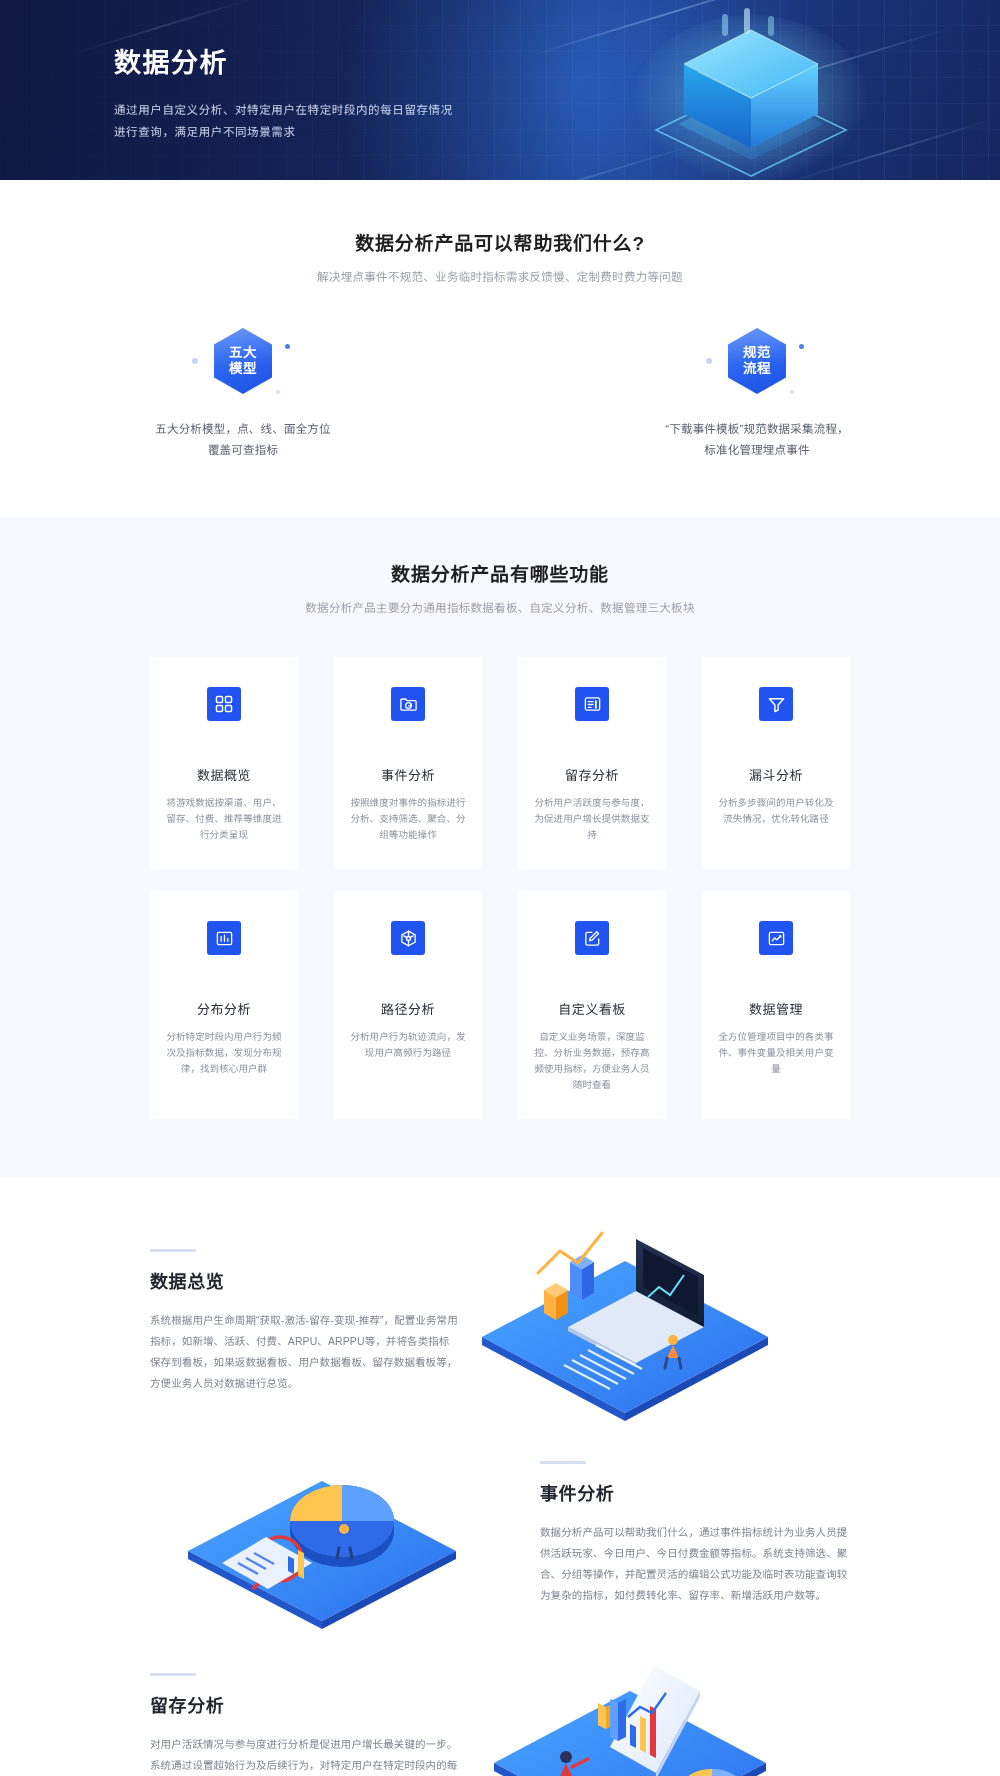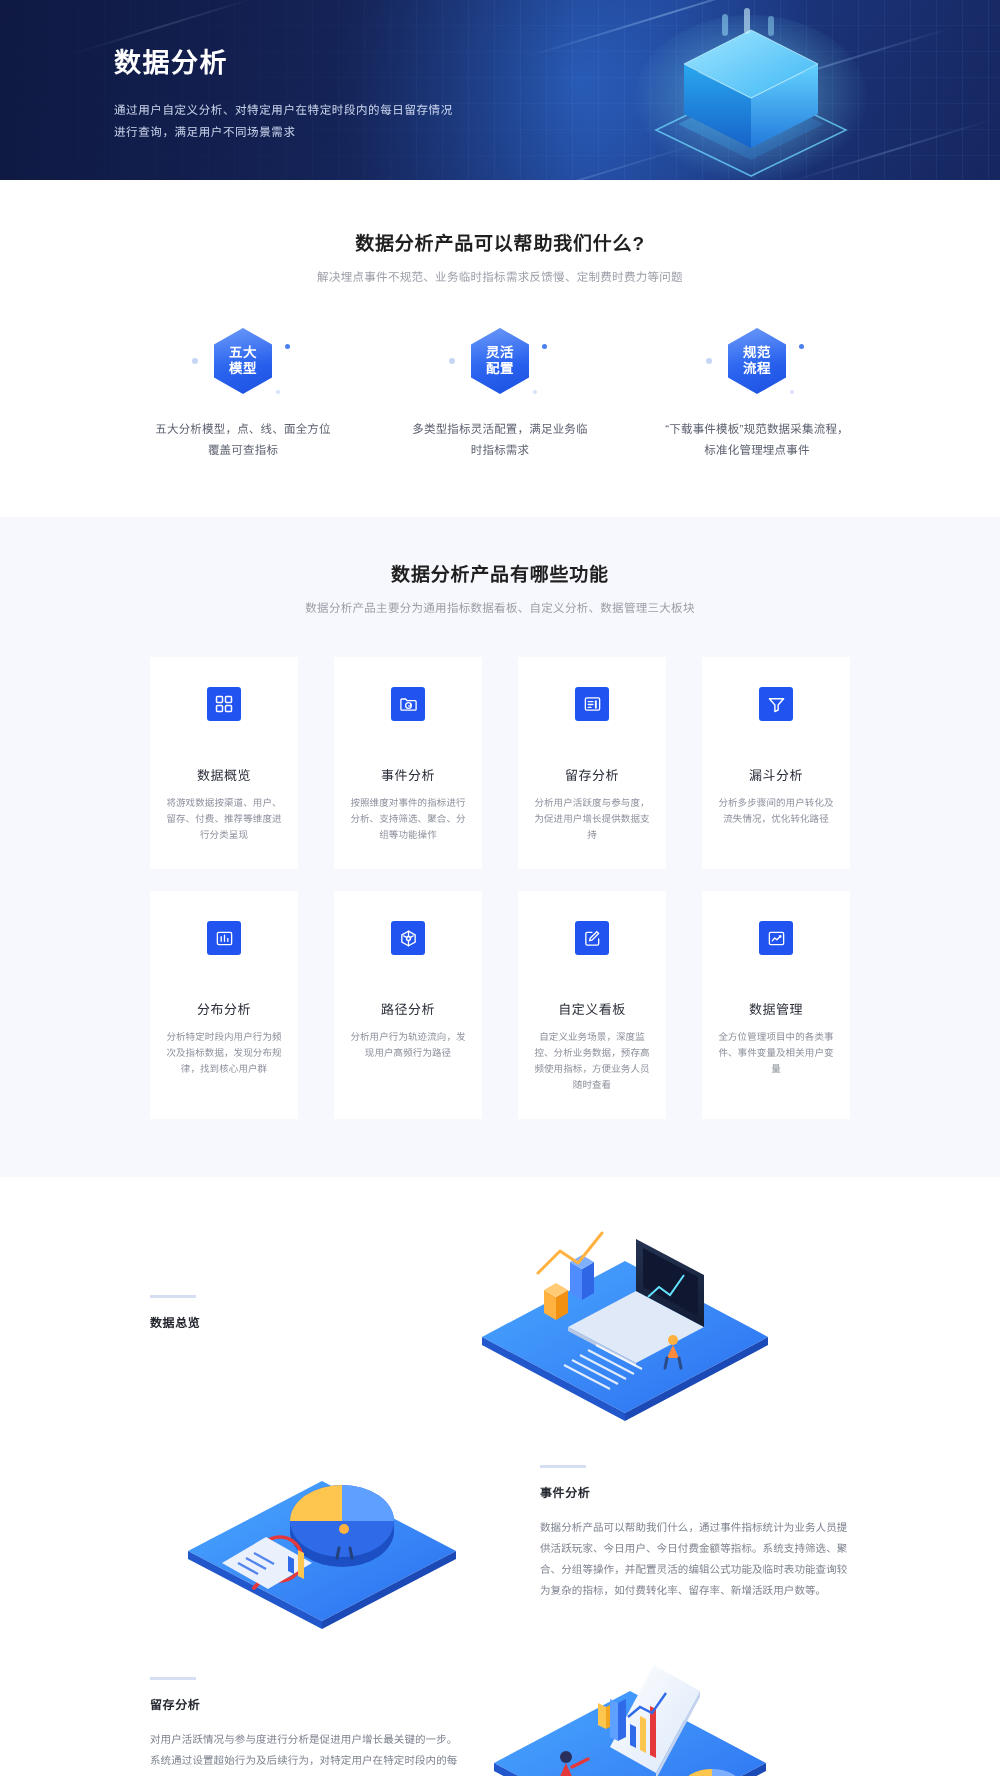--- a/index.html
+++ b/index.html
@@ -142,21 +142,21 @@
     display: flex; align-items: center;
   }
   .show-row.reverse { flex-direction: row-reverse; }
   .show-copy { width: 310px; }
   .show-art { width: 330px; height: 208px; position: relative; }
   .show-row.reverse .show-copy { margin-left: 48px; }
   .show-rule {
     width: 46px; height: 3px; background: #d6def1; margin-bottom: 15px;
   }
   .show-title {
-    font-size: 12px; font-weight: bold; color: #23262f;
+    font-size: 18px; font-weight: bold; color: #23262f;
     letter-spacing: .6px; margin-bottom: 17px;
   }
   .show-text {
     font-size: 10.5px; color: #7e838f; line-height: 21px;
     letter-spacing: .1px;
   }
 </style>
 </head>
 <body>
 
@@ -237,32 +237,20 @@
           <span class="dot d2"></span>
           <span class="dot d3"></span>
           <div class="hex">
             <span>五大</span>
             <span>模型</span>
           </div>
         </div>
         <p class="adv-desc">五大分析模型，点、线、面全方位覆盖可查指标</p>
       </div>
 
-      <div class="adv-item">
-        <div class="adv-hexwrap">
-          <span class="dot d1"></span>
-          <span class="dot d2"></span>
-          <span class="dot d3"></span>
-          <div class="hex">
-            <span>灵活</span>
-            <span>配置</span>
-          </div>
-        </div>
-        <p class="adv-desc">多类型指标灵活配置，满足业务临时指标需求</p>
-      </div>
 
       <div class="adv-item">
         <div class="adv-hexwrap">
           <span class="dot d1"></span>
           <span class="dot d2"></span>
           <span class="dot d3"></span>
           <div class="hex">
             <span>规范</span>
             <span>流程</span>
           </div>
@@ -376,20 +364,21 @@
 
     </div>
   </section>
 
   <section class="sec-show">
 
     <div class="show-row">
       <div class="show-copy">
         <div class="show-rule"></div>
         <h3 class="show-title">数据总览</h3>
+        <p class="show-text">系统根据用户生命周期“获取-激活-留存-变现-推荐”，配置业务常用指标，如新增、活跃、付费、ARPU、ARPPU等，并将各类指标保存到看板，如果返数据看板、用户数据看板、留存数据看板等，方便业务人员对数据进行总览。</p>
       </div>
       <div class="show-art">
         <svg width="330" height="208" viewBox="0 0 330 208">
           <defs>
             <linearGradient id="plat1" x1="0" y1="0" x2="1" y2="1">
               <stop offset="0" stop-color="#4aa8ff"></stop>
                 <stop offset="1" stop-color="#2b6ef0"></stop>
             </linearGradient>
             <linearGradient id="scr1" x1="0" y1="0" x2="0" y2="1">
               <stop offset="0" stop-color="#243352"></stop>

